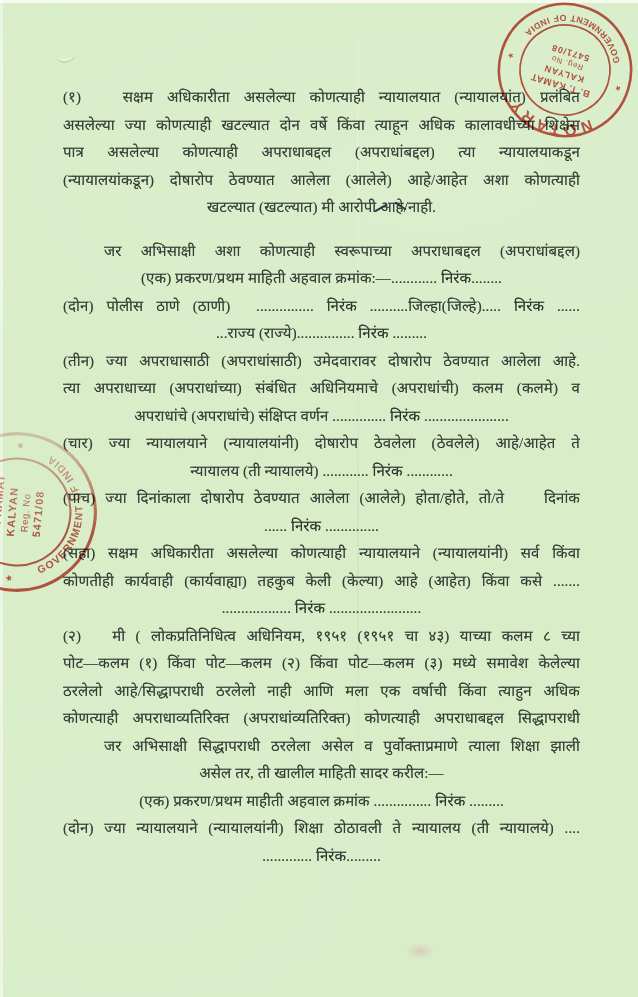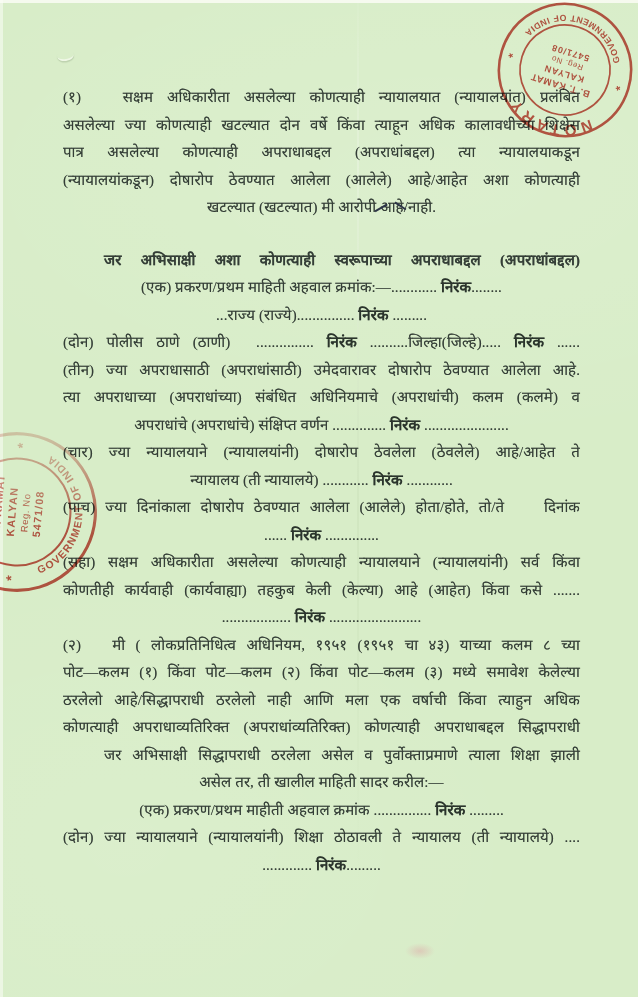--- a/index.html
+++ b/index.html
@@ -29,22 +29,22 @@
 
   
   .text-block{
     position:absolute;left:63px;top:84px;width:517px;
     font-size:15px;color:#343e37;letter-spacing:.1px;
     text-shadow:0 0 .4px rgba(45,55,45,.45);
   }
   .line{min-height:27.5px;line-height:27.5px;text-align:center;}
   .line.j{text-align:justify;text-align-last:justify;}
   .line.ind{padding-left:41px;}
-  .line.gap{margin-top:25px;font-weight:bold;}
-  .bold{font-weight:bold;color:#2a342c;}
+  .line.gap{margin-top:16px;}
+  .bold{font-weight:normal;color:#2a342c;}
 
   
   .mark-caret{position:relative;display:inline-block;}
   .mark-caret::before{content:"";position:absolute;left:-6px;top:46%;width:58%;height:1.7px;background:#2d3547;transform:rotate(-30deg);}
   .mark-caret::after{content:"";position:absolute;right:-3px;top:40%;width:55%;height:1.7px;background:#2d3547;transform:rotate(33deg);}
   .mark-slash{position:relative;display:inline-block;}
   .mark-slash::before{content:"";position:absolute;left:42%;top:-12%;width:1.7px;height:120%;background:#2d3547;transform:rotate(26deg);}
 
   
   .stamp{position:absolute;mix-blend-mode:multiply;opacity:.85;}
@@ -77,22 +77,22 @@
   <div class="fold-mark"></div>
 
   <div class="text-block">
       <div class="line j"><span>(१)&nbsp;&nbsp;&nbsp;सक्षम अधिकारीता असलेल्या कोणत्याही न्यायालयात (न्यायालयांत) प्रलंबित</span></div>
       <div class="line j"><span>असलेल्या ज्या कोणत्याही खटल्यात दोन वर्षे किंवा त्याहून अधिक कालावधीच्या शिक्षेस</span></div>
       <div class="line j"><span>पात्र असलेल्या कोणत्याही अपराधाबद्दल (अपराधांबद्दल) त्या न्यायालयाकडून</span></div>
       <div class="line j"><span>(न्यायालयांकडून) दोषारोप ठेवण्यात आलेला (आलेले) आहे/आहेत अशा कोणत्याही</span></div>
       <div class="line"><span>खटल्यात (खटल्यात) मी आरोपी </span><span class="mark-caret">आहे</span><span>/नाही.</span></div>
       <div class="line j ind gap"><span>जर अभिसाक्षी अशा कोणत्याही स्वरूपाच्या अपराधाबद्दल (अपराधांबद्दल)</span></div>
       <div class="line"><span>(एक) प्रकरण/प्रथम माहिती अहवाल क्रमांक:—............ </span><span class="bold">निरंक</span><span>........</span></div>
+      <div class="line j"><span>(दोन) पोलीस ठाणे (ठाणी)&nbsp; ............... </span><span class="bold">निरंक</span><span> ..........जिल्हा(जिल्हे)..... </span><span class="bold">निरंक</span><span> ......</span></div>
       <div class="line"><span>...राज्य (राज्ये)............... </span><span class="bold">निरंक</span><span> .........</span></div>
-      <div class="line j"><span>(दोन) पोलीस ठाणे (ठाणी)&nbsp; ............... </span><span class="bold">निरंक</span><span> ..........जिल्हा(जिल्हे)..... </span><span class="bold">निरंक</span><span> ......</span></div>
       <div class="line j"><span>(तीन) ज्या अपराधासाठी (अपराधांसाठी) उमेदवारावर दोषारोप ठेवण्यात आलेला आहे.</span></div>
       <div class="line j"><span>त्या अपराधाच्या (अपराधांच्या) संबंधित अधिनियमाचे (अपराधांची) कलम (कलमे) व</span></div>
       <div class="line"><span>अपराधांचे (अपराधांचे) संक्षिप्त वर्णन .............. </span><span class="bold">निरंक</span><span> ......................</span></div>
       <div class="line j"><span>(चार) ज्या न्यायालयाने (न्यायालयांनी) दोषारोप ठेवलेला (ठेवलेले) आहे/आहेत ते</span></div>
       <div class="line"><span>न्यायालय (ती न्यायालये) ............ </span><span class="bold">निरंक</span><span> ............</span></div>
       <div class="line j"><span>(पाच) ज्या दिनांकाला दोषारोप ठेवण्यात आलेला (आलेले) होता/होते, तो/ते&nbsp;&nbsp;&nbsp; दिनांक</span></div>
       <div class="line"><span>...... </span><span class="bold">निरंक</span><span> ..............</span></div>
       <div class="line j"><span>(सहा) सक्षम अधिकारीता असलेल्या कोणत्याही न्यायालयाने (न्यायालयांनी) सर्व किंवा</span></div>
       <div class="line j"><span>कोणतीही कार्यवाही (कार्यवाह्या) तहकुब केली (केल्या) आहे (आहेत) किंवा कसे .......</span></div>
       <div class="line"><span>.................. </span><span class="bold">निरंक</span><span> ........................</span></div>

